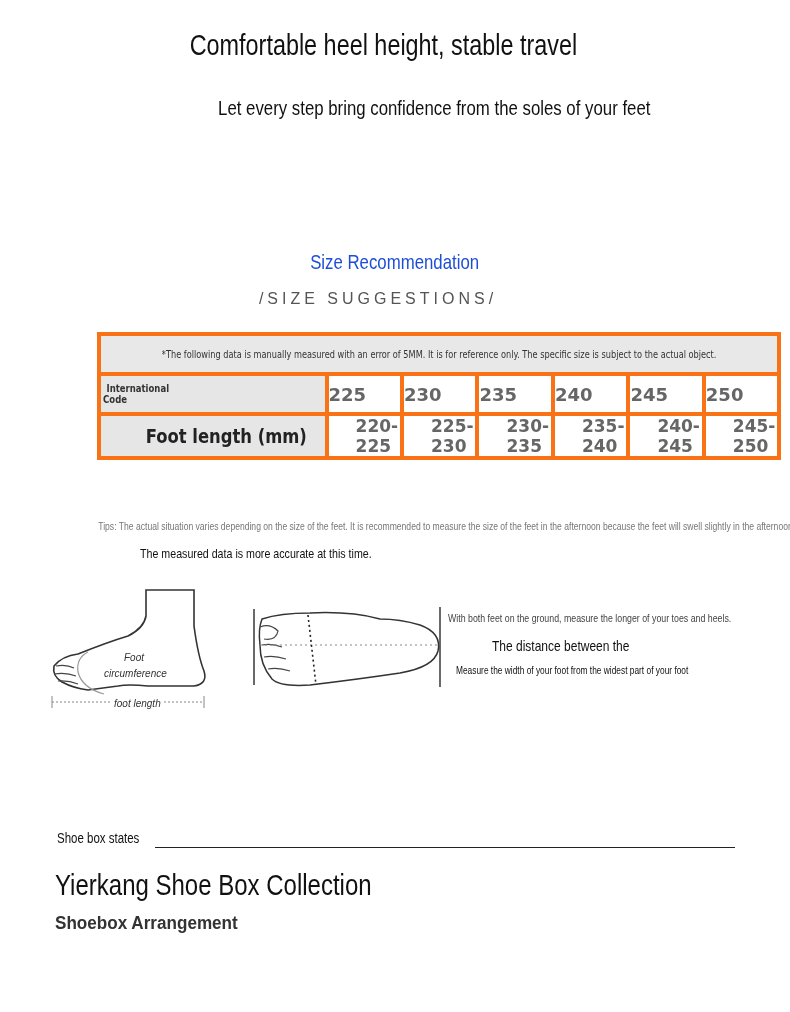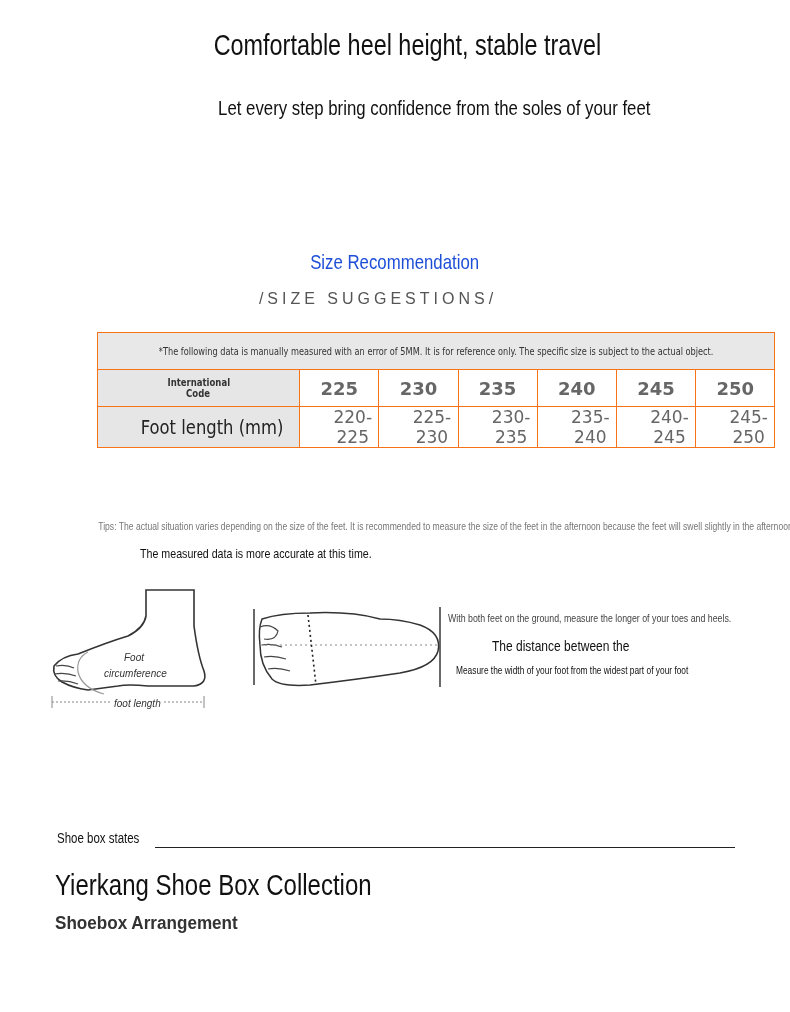--- a/index.html
+++ b/index.html
@@ -1,42 +1,42 @@
 <!DOCTYPE html>
 <html><head>
 <meta charset="utf-8">
 <style>
   html, body { margin: 0; padding: 0; background: #ffffff; }
   body { width: 790px; height: 1012px; position: relative; overflow: hidden;
          font-family: "Liberation Sans", "DejaVu Sans", sans-serif; color: #111; }
   .abs { position: absolute; }
   .condensed { transform-origin: left center; display: inline-block; white-space: nowrap; }
 
-  .hero-title { left: 0; width: 767px; top: 28px; text-align: center; font-size: 30px; color: #111; padding-left: 24px; }
+  .hero-title { left: 0; width: 767px; top: 28px; text-align: center; font-size: 30px; color: #111; }
   .hero-title span { transform: scaleX(0.78); transform-origin: center; display: inline-block; }
   .hero-sub { left: 0; width: 790px; top: 96px; text-align: center; font-size: 21px; color: #111; margin-left: 39px; }
   .hero-sub span { transform: scaleX(0.8); transform-origin: center; display: inline-block; }
 
   .size-rec { left: 0; width: 790px; top: 250px; text-align: center; font-size: 21px; color: #1d4ed8; }
   .size-rec span { transform: scaleX(0.8); transform-origin: center; display: inline-block; }
   .size-sug { left: 0; width: 756px; top: 290px; text-align: center; font-size: 16px; color: #555;
               letter-spacing: 4px; font-weight: 300; }
 
   table.size-table { position: absolute; left: 97px; top: 332px; width: 613px; border-collapse: collapse;
                      font-family: "DejaVu Sans", sans-serif; }
-  .size-table td { border: 1px solid #f97316; text-align: center; color: #666; padding: 0; }
+  .size-table td { border: 4px solid #f97316; text-align: left; color: #666; padding: 0; }
   .size-table .note-row td { background: #e8e8e8; height: 36px; font-size: 10px; color: #333; }
   .size-table .note-row span { display: inline-block; transform: scaleX(0.82); white-space: nowrap; }
   .size-table .row-head { background: #e6e6e6; width: 135px; font-size: 10px; color: #333; }
   .size-table .row-head span { display: inline-block; transform: scaleX(0.85); }
   .size-table .row-head.big { font-size: 20px; color: #222; }
   .size-table .row-head.big span { transform: scaleX(0.82); white-space: nowrap; }
   .size-table tr.r1 td { height: 36px; font-size: 18px; font-weight: 700; }
   .size-table tr.r2 td { height: 36px; font-size: 18px; font-weight: 300; }
-  .size-table tr.r3 td { height: 36px; font-size: 17px; font-weight: 400; padding-left: 27px; }
+  .size-table tr.r3 td { height: 36px; font-size: 17px; font-weight: 700; padding-left: 27px; }
   .size-table tr.r1 td.row-head, .size-table tr.r2 td.row-head { font-size: 10px; }
 
   .tips { left: 0; width: 790px; top: 520px; text-align: center; font-size: 11px; color: #777; }
   .tips span { display: inline-block; transform: scaleX(0.78); white-space: nowrap; }
   .tips2 { left: 140px; top: 546px; font-size: 13px; color: #111; }
 
   .foot-side { left: 48px; top: 586px; width: 160px; height: 130px; font-style: italic; }
   .foot-top { left: 250px; top: 605px; width: 195px; height: 85px; }
 
   .label-small { font-size: 10px; color: #333; }

